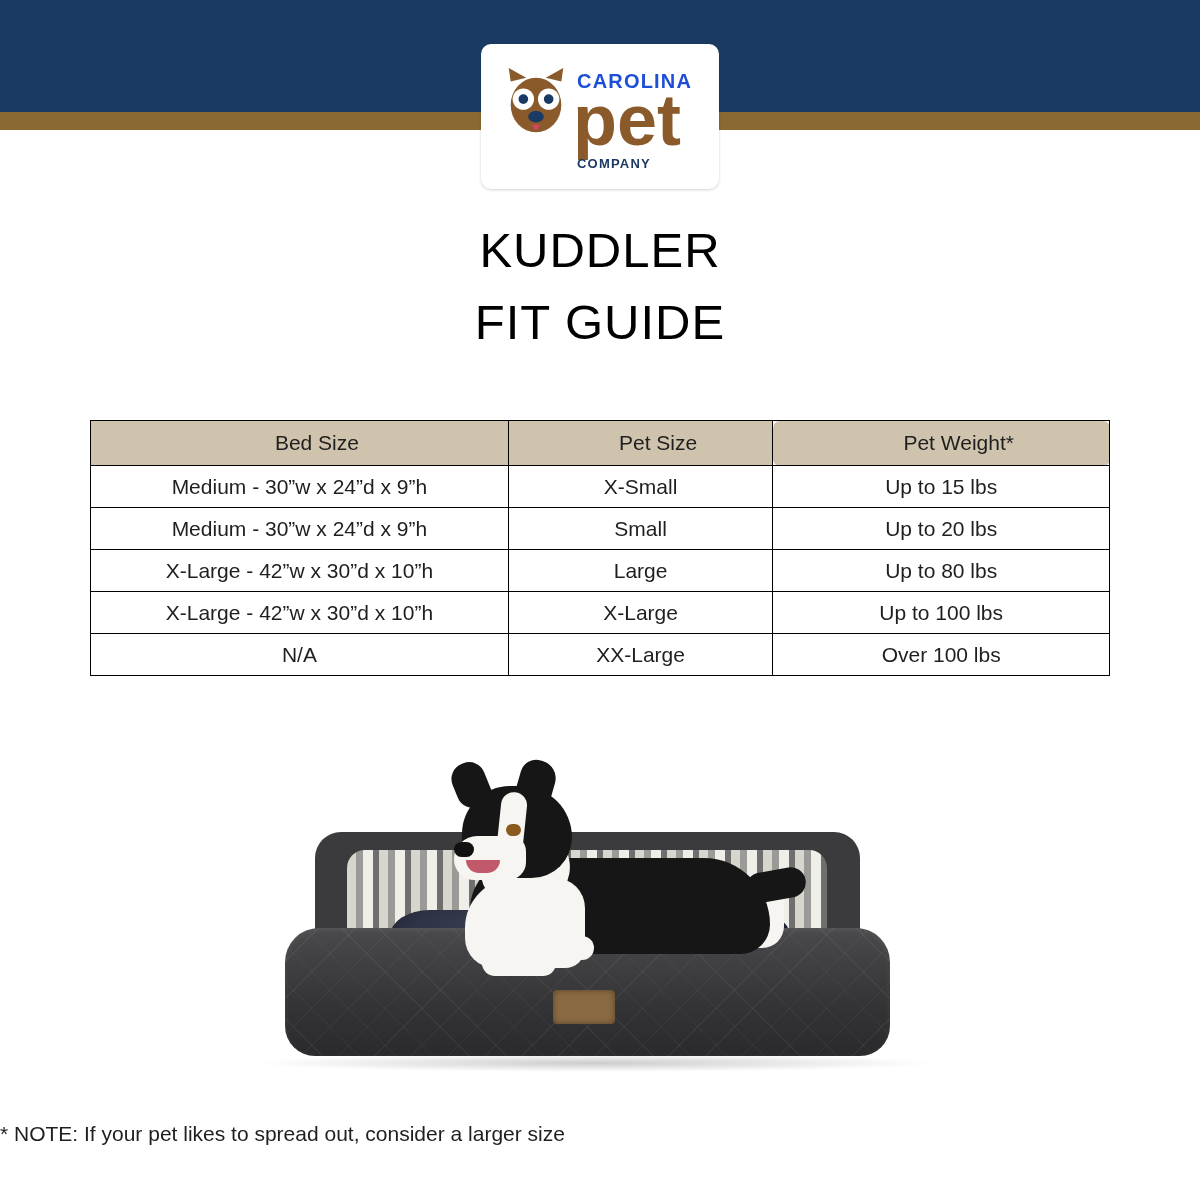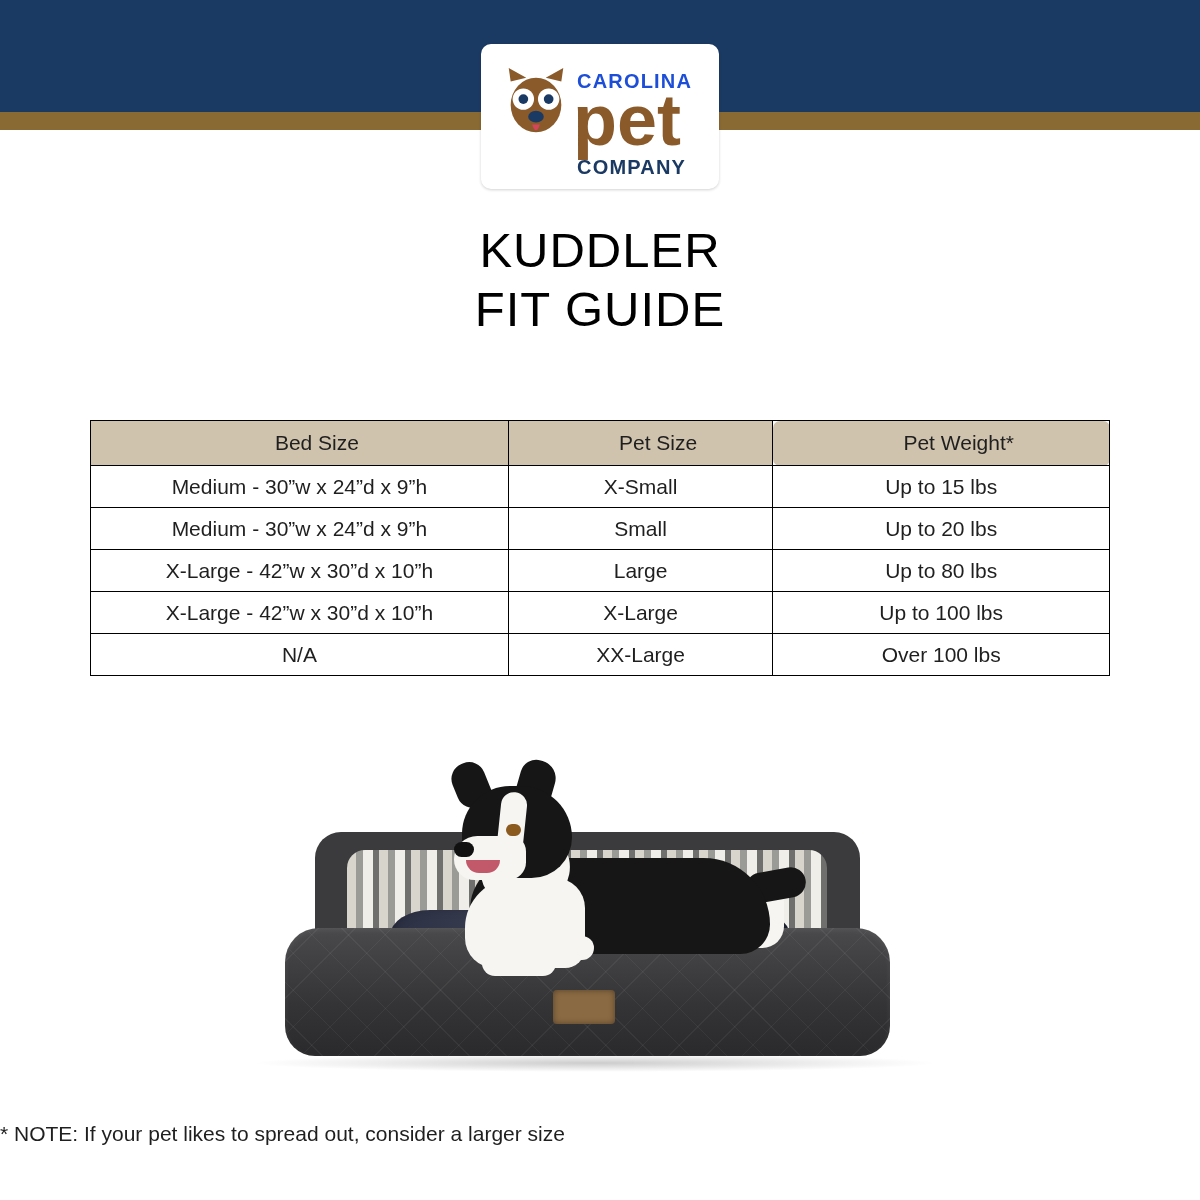--- a/index.html
+++ b/index.html
@@ -68,21 +68,21 @@
     font-size: 72px;
     line-height: 72px;
     color: #8a5a2b;
     font-weight: bold;
     font-family: Liberation Sans, sans-serif;
   }
   .logo-company {
     position: absolute;
     left: 96px;
     top: 112px;
-    font-size: 20px;
+    font-size: 13px;
     letter-spacing: 1.2px;
     color: #1b3a63;
     font-weight: bold;
   }
 
   
   .title-wrap {
     position: absolute;
     top: 222px;
     left: 0;
@@ -90,21 +90,21 @@
     text-align: center;
   }
   .title-main, .title-sub {
     color: #000000;
     font-size: 49px;
     letter-spacing: 1px;
     font-weight: normal;
     font-family: "Liberation Sans", sans-serif;
   }
   .title-sub {
-    margin-top: 3px;
+    margin-top: 16px;
   }
 
   
   .fit-table {
     position: absolute;
     top: 420px;
     left: 90px;
     width: 1020px;
     border-collapse: collapse;
     table-layout: fixed;

